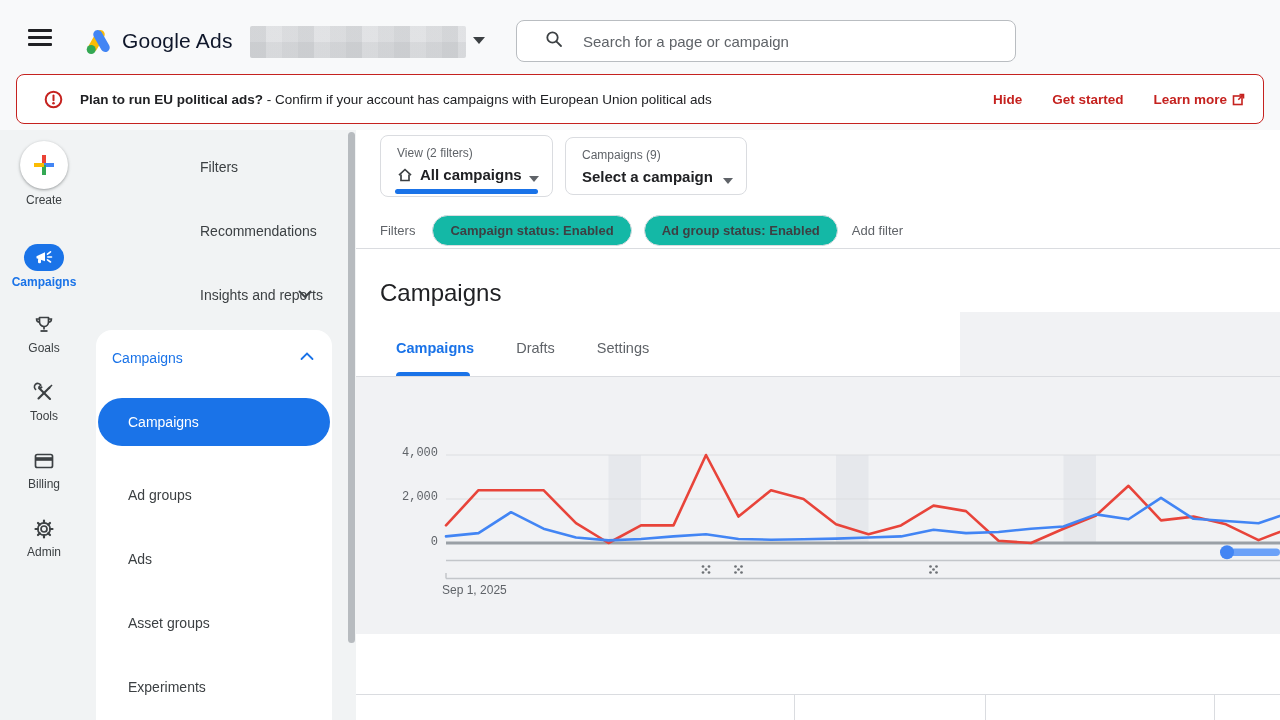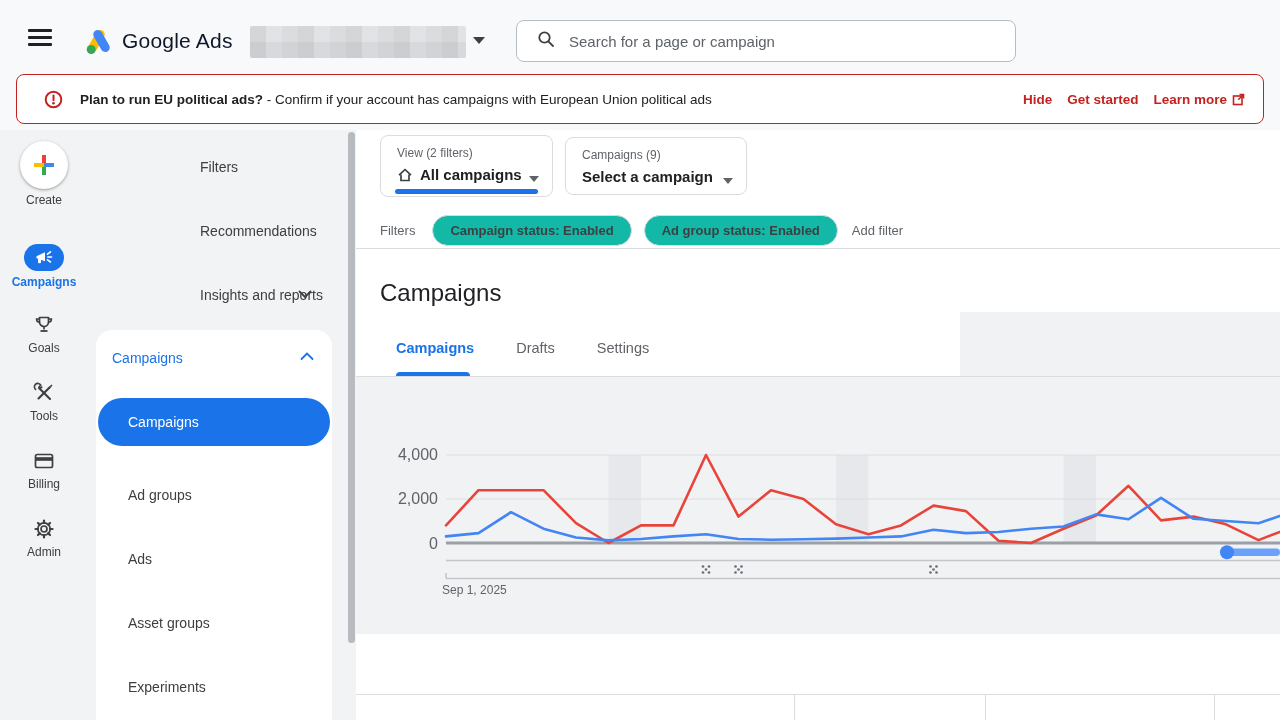--- a/index.html
+++ b/index.html
@@ -14,29 +14,29 @@
   .hamburger i { position:absolute; left:0; width:24px; height:2.5px; background:#202124; border-radius:1px; }
   .hamburger i:nth-child(1){top:2px} .hamburger i:nth-child(2){top:9px} .hamburger i:nth-child(3){top:16px}
   .brand-logo { left:84px; top:27px; }
   .brand-text { left:122px; top:29px; font-size:21px; color:#0f172a; letter-spacing:.2px; }
   .account-blur { left:250px; top:26px; width:216px; height:32px; border-radius:2px;
     background-color:#e9eaec;
     background-image:
       repeating-linear-gradient(90deg, rgba(120,125,130,.16) 0 16px, rgba(120,125,130,.04) 16px 32px, rgba(120,125,130,.10) 32px 48px),
       repeating-linear-gradient(0deg, rgba(120,125,130,.12) 0 16px, rgba(120,125,130,.03) 16px 32px); }
   .account-caret { left:473px; top:37px; width:0; height:0; border-left:6px solid transparent; border-right:6px solid transparent; border-top:7px solid #3c4043; }
-  .searchbox { left:516px; top:20px; width:500px; height:42px; background:#fff; border:1px solid #b9bdc1; border-radius:8px; display:flex; align-items:center; padding-left:20px; gap:14px; }
+  .searchbox { left:516px; top:20px; width:500px; height:42px; background:#fff; border:1px solid #b9bdc1; border-radius:8px; display:flex; align-items:center; padding-left:28px; gap:20px; }
   .searchbox .ph { font-size:15px; color:#5f6368; }
 
   
   .banner { left:16px; top:74px; width:1248px; height:50px; background:#fff; border:1px solid #c5221f; border-radius:8px; }
   .banner-icon { left:44px; top:90px; }
   .banner-text { left:80px; top:92px; font-size:13.5px; color:#202124; white-space:nowrap; }
   .banner-text b { font-weight:700; }
-  .banner-links { right:35px; top:92px; display:flex; gap:15px; align-items:center;padding-left:16px; }
+  .banner-links { right:35px; top:92px; display:flex; gap:30px; align-items:center;padding-left:16px; }
   .banner-links span { color:#c5221f; font-size:13.5px; font-weight:700; cursor:pointer; white-space:nowrap; }
   .lm-wrap { display:flex; align-items:center; gap:5px; }
 
   
   .rail { left:0; top:130px; width:88px; height:590px; background:#f1f3f4; }
   .rail-item { position:absolute; left:0; width:88px; text-align:center; cursor:pointer; }
   .rail-label { display:block; font-size:12px; color:#3c4043; margin-top:4px; }
   .rail-label.blue { color:#1a73e8; font-weight:700; }
   .create-circle { margin:0 auto; width:48px; height:48px; background:#fff; border-radius:50%; box-shadow:0 1px 2px rgba(60,64,67,.3), 0 1px 3px 1px rgba(60,64,67,.15); display:flex; align-items:center; justify-content:center; }
   .camp-pill { margin:0 auto; width:40px; height:27px; background:#1a73e8; border-radius:14px; display:flex; align-items:center; justify-content:center; }
@@ -69,21 +69,21 @@
 
   .page-title { left:380px; top:279px; font-size:24px; color:#202124; }
   .tabs { left:396px; top:340px; display:flex; gap:42px; }
   .tab { font-size:14.5px; color:#5f6368; cursor:pointer; padding-bottom:16px; }
   .tab.active { color:#1a73e8; font-weight:700; }
   .tab-underline { left:396px; top:372px; width:74px; height:4px; background:#1a73e8; border-radius:4px 4px 0 0; }
 
   
   .right-gray-ext { left:960px; top:312px; width:320px; height:65px; background:#f1f2f4; }
   .chart-panel { left:356px; top:377px; width:924px; height:257px; background:#f1f2f4; }
-  .ytick { position:absolute; left:0; width:82px; text-align:right; font-size:16px; color:#5f6368; }
+  .ytick { position:absolute; left:0; width:82px; text-align:right; font-size:12px; color:#5f6368;font-family:Liberation Mono, monospace; }
   .xlabel { position:absolute; left:86px; top:206px; font-size:12px; color:#5f6368; }
   .table-topline { left:356px; top:694px; width:924px; height:1px; background:#dadce0; }
   .col-line { position:absolute; top:695px; width:1px; height:25px; background:#dadce0; }
 </style>
 </head>
 <body>
 
 <div class="screen">
 
   <div class="abs topstrip"></div>

